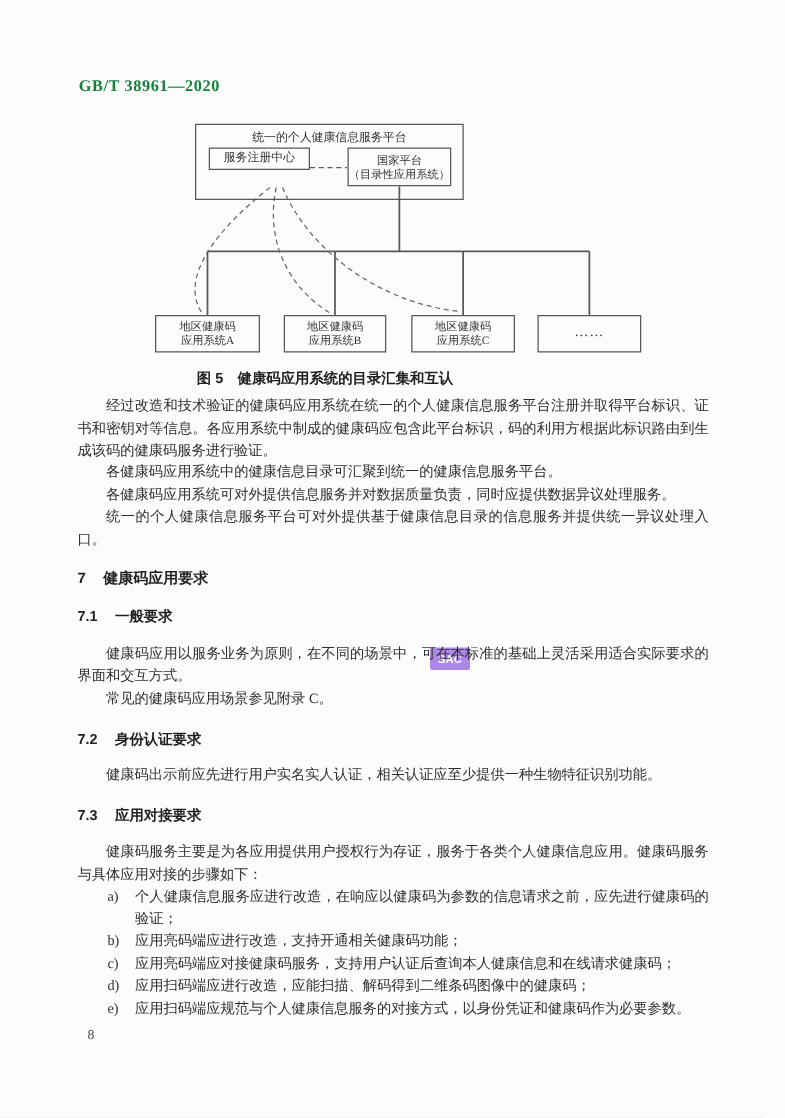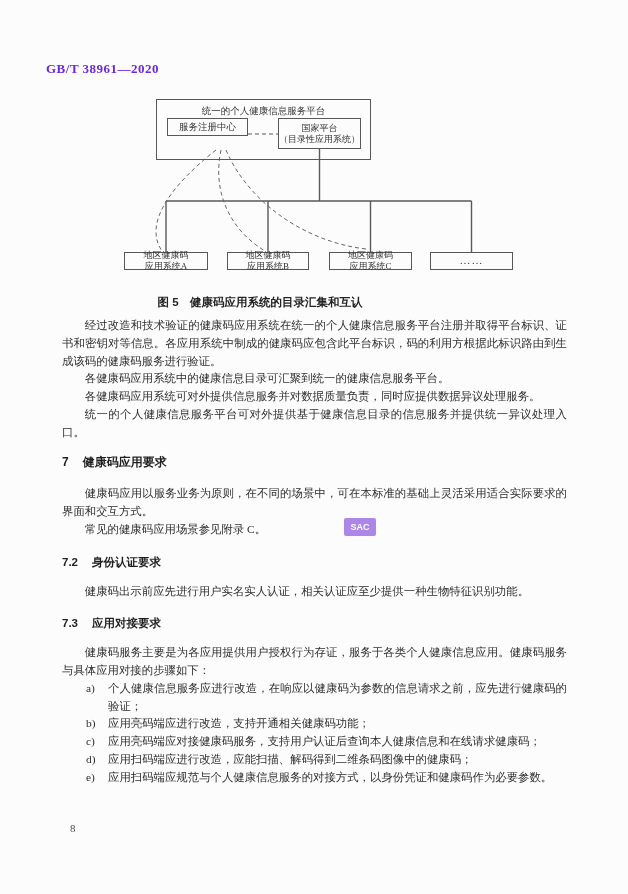--- a/index.html
+++ b/index.html
@@ -7,23 +7,23 @@
   .page {
     position: relative;
     width: 628px; height: 894px;
     margin: 0 auto;
     background: #fcfcfc;
     overflow: hidden;
     color: #2e2e2e;
     font-family: "Liberation Serif", "DejaVu Serif", serif;
   }
   .doc-header {
-    position: absolute; left: 46px; top: 61px;
+    position: absolute; left: 63px; top: 61px;
     font-family: "Liberation Serif", "DejaVu Serif", serif;
-    font-weight: bold; font-size: 13px; color: #6d28d9;
+    font-weight: bold; font-size: 13px; color: #15803d;
     letter-spacing: 0.5px;
   }
   
   .diagram {
     position: absolute; left: 100px; top: 92px;
     width: 422px; height: 198px;
   }
   .diagram svg { position: absolute; left: 0; top: 0; }
   .dbox {
     position: absolute;
@@ -35,21 +35,21 @@
     font-size: 9.5px; line-height: 12px; color: #333;
     font-family: "Liberation Serif", "DejaVu Serif", serif;
   }
   .outer-box {
     left: 56px; top: 7px; width: 215px; height: 61px;
     justify-content: flex-start; padding-top: 5px;
     background: transparent;
   }
   .registry-box { left: 67px; top: 26px; width: 81px; height: 18px; }
   .national-box { left: 178px; top: 26px; width: 83px; height: 31px; font-size: 9px; line-height: 11px; }
-  .region-box { top: 160px; height: 18px; font-size: 9px; line-height: 11.5px; }
+  .region-box { top: 160px; height: 30px; font-size: 9px; line-height: 11.5px; }
   .rb-a { left: 24px;  width: 84px; }
   .rb-b { left: 127px; width: 82px; }
   .rb-c { left: 229px; width: 83px; }
   .rb-d { left: 330px; width: 83px; font-size: 11px; letter-spacing: 1px; }
   .fig-caption {
     position: absolute; left: 0; top: 295px; width: 520px;
     text-align: center;
     font-family: "Liberation Sans", "DejaVu Sans", sans-serif;
     font-weight: bold; font-size: 11.5px; color: #222;
   }
@@ -148,20 +148,23 @@
 
     <p>经过改造和技术验证的健康码应用系统在统一的个人健康信息服务平台注册并取得平台标识、证书和密钥对等信息。各应用系统中制成的健康码应包含此平台标识，码的利用方根据此标识路由到生成该码的健康码服务进行验证。</p>
     <p>各健康码应用系统中的健康信息目录可汇聚到统一的健康信息服务平台。</p>
     <p>各健康码应用系统可对外提供信息服务并对数据质量负责，同时应提供数据异议处理服务。</p>
     <p>统一的个人健康信息服务平台可对外提供基于健康信息目录的信息服务并提供统一异议处理入口。</p>
 
     <div class="sec-h sec-h1">
       <span class="num">7</span><span>健康码应用要求</span>
     </div>
 
+    <div class="sec-h sec-h2">
+      <span class="num">7.1</span><span>一般要求</span>
+    </div>
     <p>健康码应用以服务业务为原则，在不同的场景中，可在本标准的基础上灵活采用适合实际要求的界面和交互方式。</p>
     <p>常见的健康码应用场景参见附录 C。</p>
 
     <div class="sec-h sec-h2">
       <span class="num">7.2</span><span>身份认证要求</span>
     </div>
     <p>健康码出示前应先进行用户实名实人认证，相关认证应至少提供一种生物特征识别功能。</p>
 
     <div class="sec-h sec-h2">
       <span class="num">7.3</span><span>应用对接要求</span>

